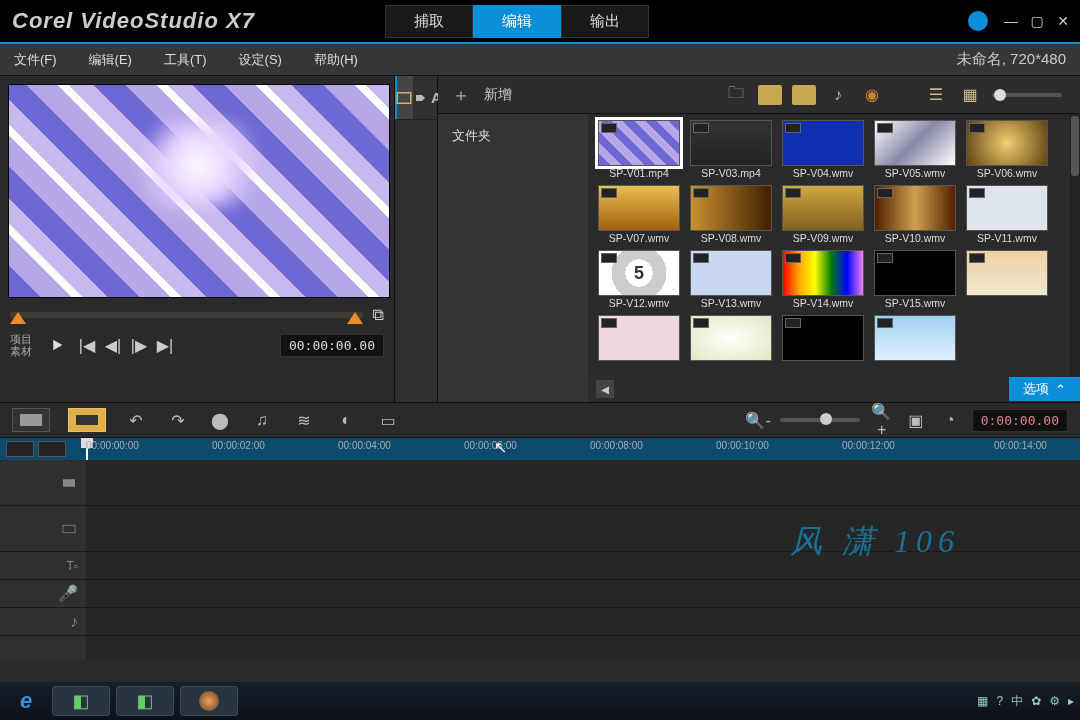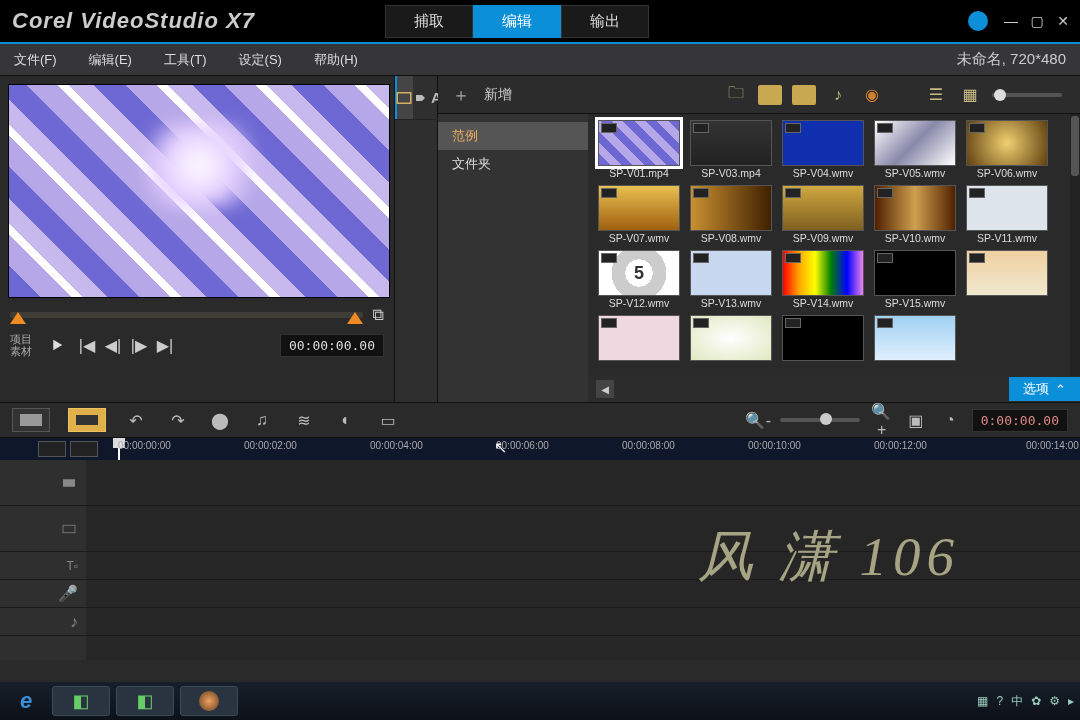--- a/index.html
+++ b/index.html
@@ -80,37 +80,37 @@
 .tl-toolbar { height:36px; background:#2a2a2a; border-top:1px solid #111; border-bottom:1px solid #111; display:flex; align-items:center; padding:0 12px; gap:18px; }
 .tl-tab { width:38px; height:24px; background:#333; border:1px solid #555; display:flex; align-items:center; justify-content:center; cursor:pointer; }
 .tl-tab.active { background:#e0b04a; border-color:#f0c060; }
 .tl-tool { color:#bbb; font-size:16px; cursor:pointer; width:24px; text-align:center; }
 .tl-right { margin-left:auto; display:flex; align-items:center; gap:10px; }
 .zoom-slider { width:80px; height:4px; background:#555; border-radius:2px; position:relative; }
 .zoom-slider::after { content:""; position:absolute; left:40px; top:-5px; width:12px; height:12px; background:#ccc; border-radius:50%; }
 .tc-box { background:#111; color:#d88; padding:3px 8px; font-family:monospace; font-size:13px; border:1px solid #333; }
 
 
-.ruler-row { height:22px; background:#0f172a; display:flex;padding-left:32px; }
+.ruler-row { height:22px; background:#0c4a6e; display:flex; }
 .ruler-head { width:86px; display:flex; gap:4px; align-items:center; padding-left:6px; }
 .ruler-head-btn { width:28px; height:16px; background:#222; border:1px solid #555; }
 .ruler { flex:1; position:relative; color:#aaa; font-size:10px; }
 .tick { position:absolute; top:2px; }
 .playhead { position:absolute; left:0; top:0; bottom:0; width:2px; background:#fff; }
 .playhead::before { content:""; position:absolute; top:0; left:-5px; width:12px; height:10px; background:#ddd; }
 
 
 .tracks-wrap { display:flex; height:200px; background:#262626; }
 .track-heads { width:86px; background:#2f2f2f; display:flex; flex-direction:column; }
 .track-head { flex:0 0 auto; display:flex; align-items:center; justify-content:flex-end; padding-right:8px; color:#999; border-bottom:1px solid #1a1a1a; }
 .th-tall { height:46px; }
 .th-short { height:28px; }
 .track-rows { flex:1; position:relative; }
 .track-row { border-bottom:1px solid #1a1a1a; }
-.watermark { position:absolute; right:120px; top:60px; font-size:55px; color:#fef9c3; font-style:italic; font-family:"STKaiti",serif; opacity:.6; letter-spacing:6px; pointer-events:none; }
+.watermark { position:absolute; right:120px; top:60px; font-size:32px; color:#0ea5e9; font-style:italic; font-family:"STKaiti",serif; opacity:.6; letter-spacing:6px; pointer-events:none; }
 .cursor-arrow { position:absolute; left:494px; top:438px; font-size:16px; color:#fff; pointer-events:none; }
 
 
 .taskbar { position:absolute; bottom:0; left:0; right:0; height:38px; background:linear-gradient(#171f2a,#0d1118); display:flex; align-items:center; padding:0 6px; gap:6px; }
 .task-btn { width:58px; height:30px; background:#2a3440; border:1px solid #3a4a5a; border-radius:3px; display:flex; align-items:center; justify-content:center; cursor:pointer; }
 .task-btn.ie { background:transparent; border:none; width:40px; }
 .tray { margin-left:auto; display:flex; gap:8px; color:#9cb; font-size:12px; align-items:center; }
 
 
 .t0{background:repeating-linear-gradient(45deg,#6d68d3 0 8px,#b6a8e8 8px 16px)}
@@ -231,21 +231,20 @@
       <span class="lib-head-icon" style="background:#c8a850;border-radius:2px"></span>
       <span class="lib-head-icon">♪</span>
       <span class="lib-head-icon" style="color:#d08030">◉</span>
       <span style="width:20px"></span>
       <span class="lib-head-icon">☰</span>
       <span class="lib-head-icon">▦</span>
       <div class="slider-top"></div>
     </div>
     <div class="lib-body">
       <div class="tree">
-        <div class="tree-item sel">范例</div>
         <div class="tree-item">文件夹</div>
       </div>
       <div class="grid-wrap">
         <div class="grid" id="grid">
             <div class="cell">
               <div class="thumb t0 sel">
                 <div class="film-chip"></div>
               </div>
               <div class="cell-label">SP-V01.mp4</div>
             </div>

